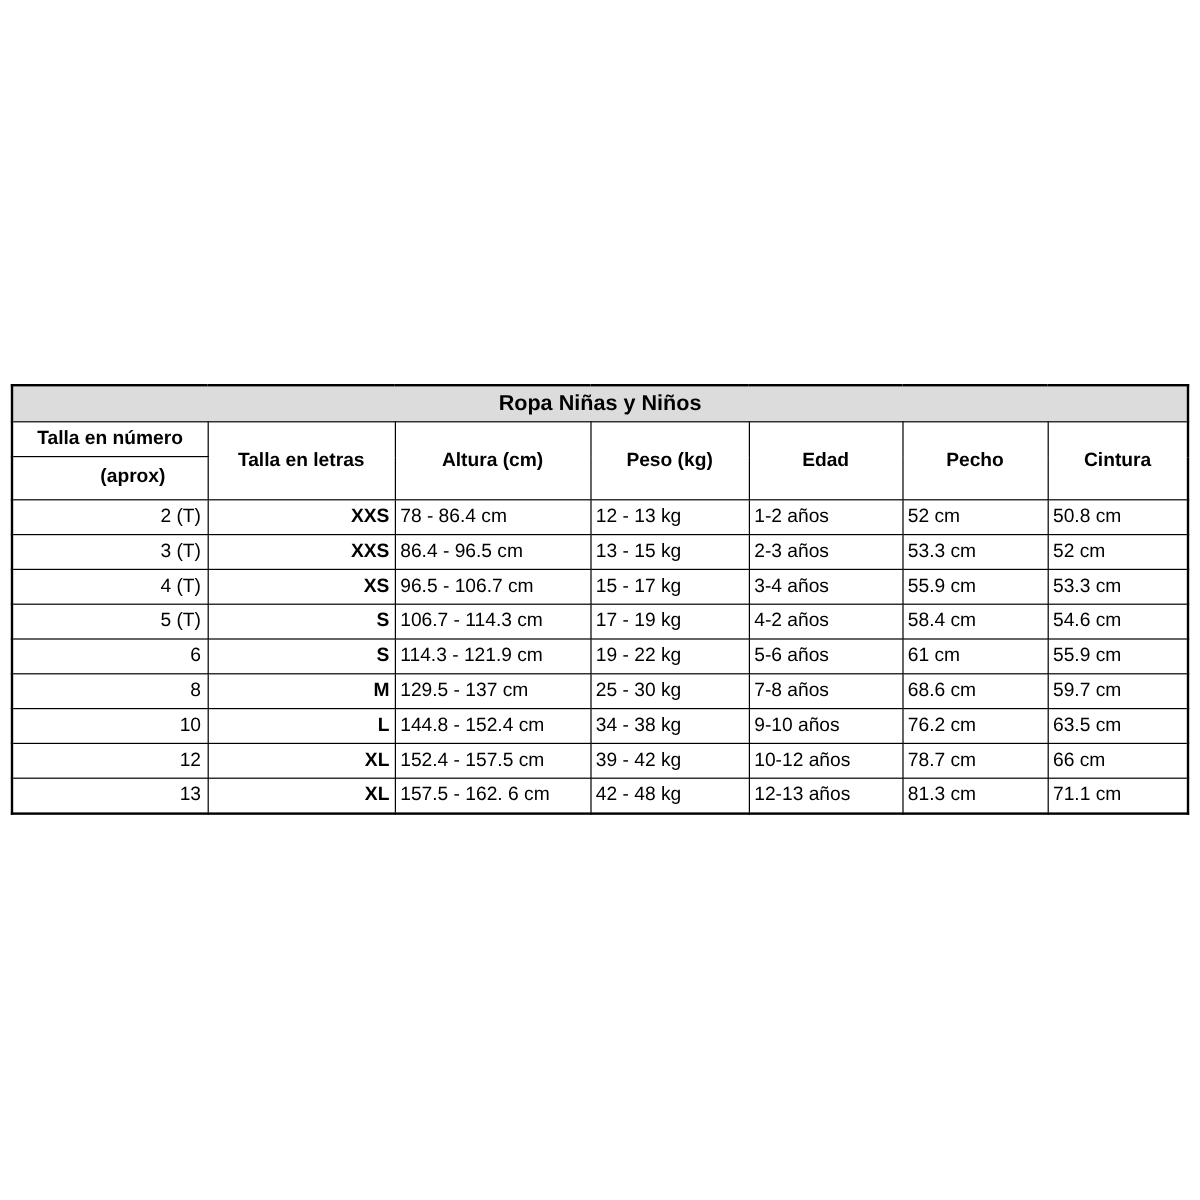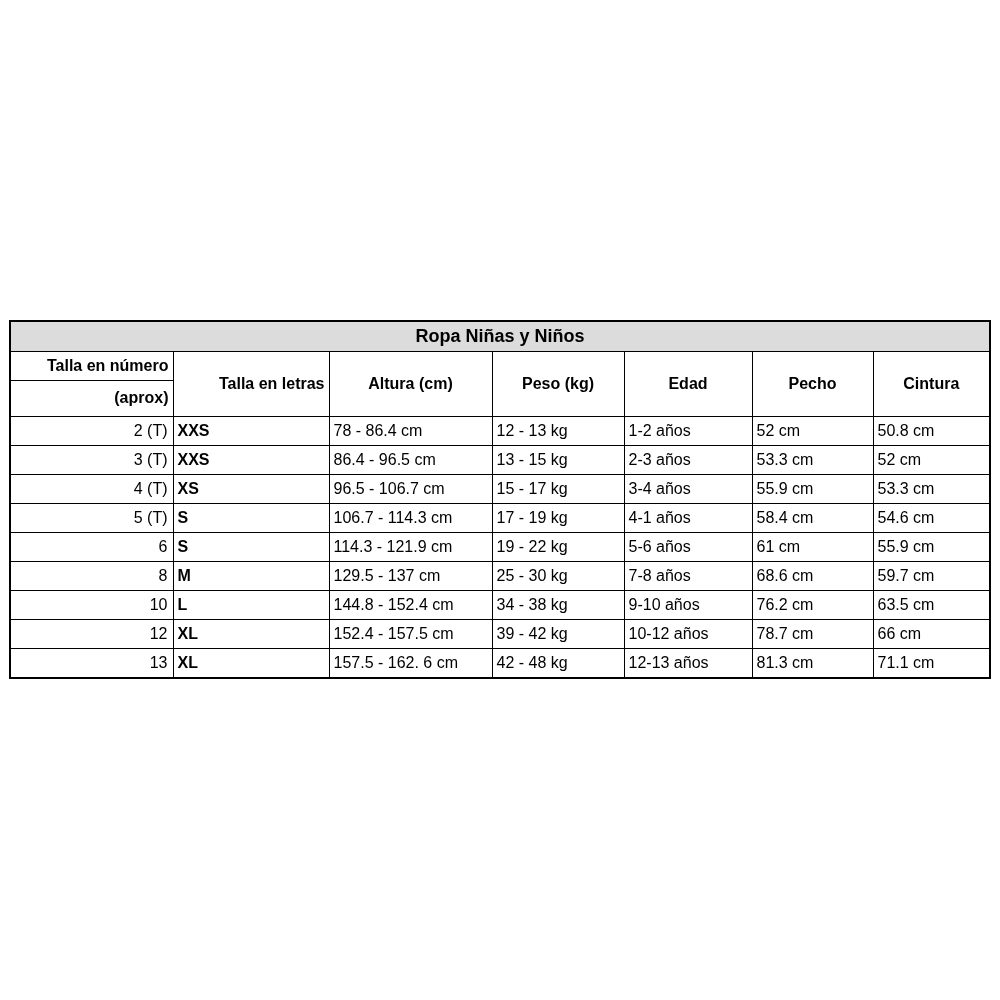--- a/index.html
+++ b/index.html
@@ -41,30 +41,30 @@
     font-weight: bold;
     font-size: 18px;
     text-align: center;
     height: 27px;
   }
   tr.header-row-a td { height: 26px; }
   tr.header-row-b td { height: 33px; padding-left: 42px; }
   td.hdr {
     font-weight: bold;
   }
-  td.hdr.left { text-align: right; }
+  td.hdr.left { text-align: center; }
   td.hdr.center { text-align: center; }
   tr.data-row td { height: 26px; }
   tr.data-row td.c0 {
     text-align: right;
     font-weight: normal;
     padding-right: 5px;
   }
   tr.data-row td.c1 {
-    text-align: left;
+    text-align: right;
     font-weight: bold;
   }
   tr.data-row td.c2,
   tr.data-row td.c3,
   tr.data-row td.c4,
   tr.data-row td.c5,
   tr.data-row td.c6 {
     text-align: left;
     font-weight: normal;
   }
@@ -125,21 +125,21 @@
         <td class="c3">15 - 17 kg</td>
         <td class="c4">3-4 años</td>
         <td class="c5">55.9 cm</td>
         <td class="c6">53.3 cm</td>
       </tr>
       <tr class="data-row">
         <td class="c0">5 (T)</td>
         <td class="c1">S</td>
         <td class="c2">106.7 - 114.3 cm</td>
         <td class="c3">17 - 19 kg</td>
-        <td class="c4">4-1 años</td>
+        <td class="c4">4-2 años</td>
         <td class="c5">58.4 cm</td>
         <td class="c6">54.6 cm</td>
       </tr>
       <tr class="data-row">
         <td class="c0">6</td>
         <td class="c1">S</td>
         <td class="c2">114.3 - 121.9 cm</td>
         <td class="c3">19 - 22 kg</td>
         <td class="c4">5-6 años</td>
         <td class="c5">61 cm</td>

